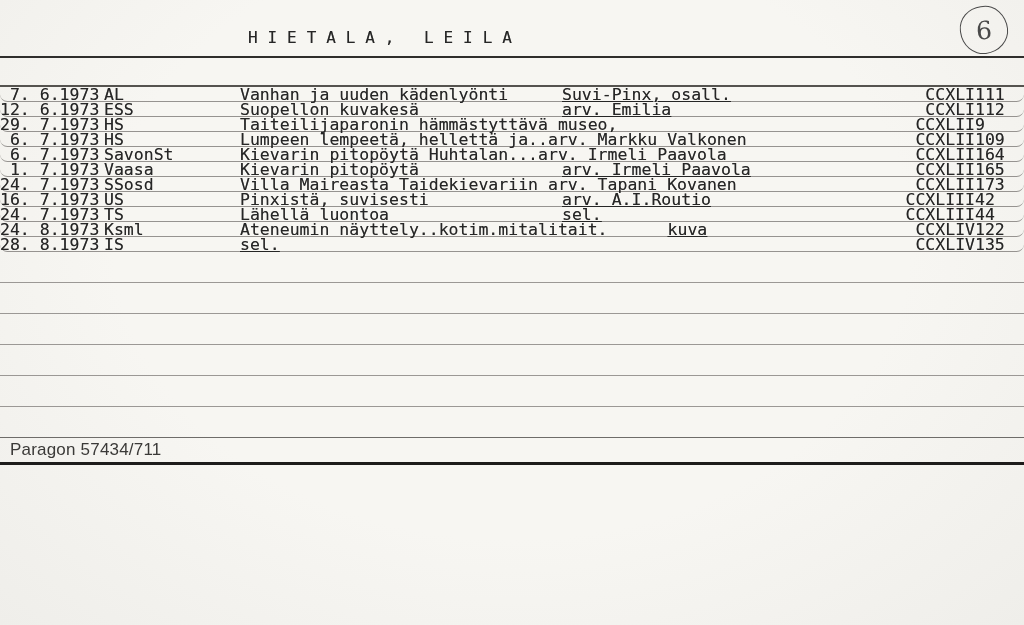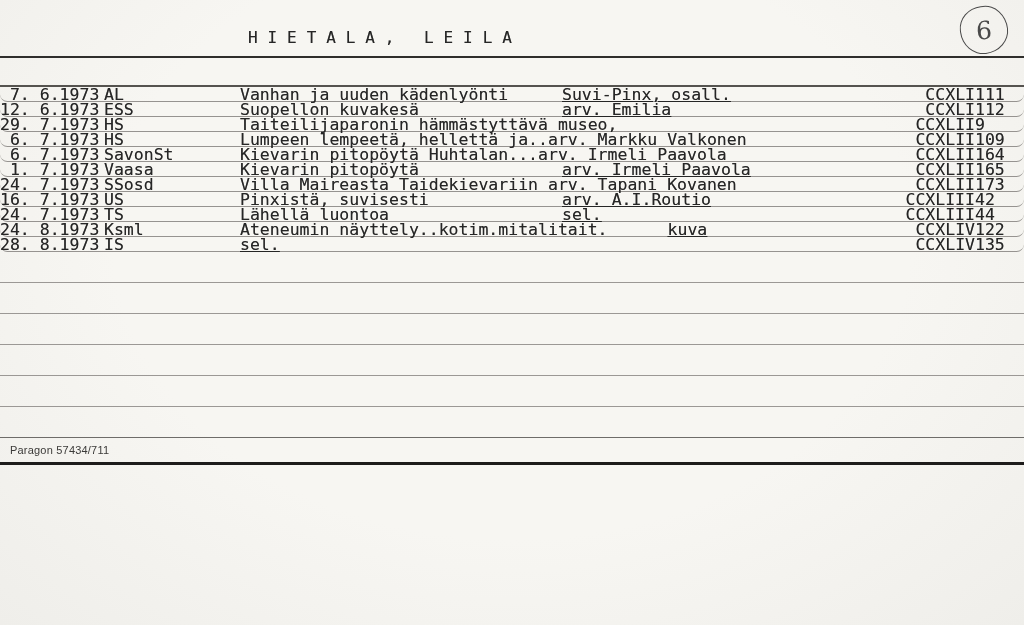--- a/index.html
+++ b/index.html
@@ -65,21 +65,21 @@
   .blank-row.darker{border-bottom:1px solid #6e6c69;}
   
   .footer{
     height:24px;
     border-bottom:3px solid #1d1c1b;
     display:flex;align-items:center;
     box-sizing:content-box;
   }
   .imprint{
     font-family:"Liberation Sans", sans-serif;
-    font-size:11px;color:#3b3a38;
+    font-size:17px;color:#3b3a38;
     padding-left:10px;letter-spacing:0.2px;
   }
 </style>
 </head>
 <body>
 
 <div class="page">
 
   <div class="top-area">
     <div class="doc-title mono">HIETALA, LEILA</div>

